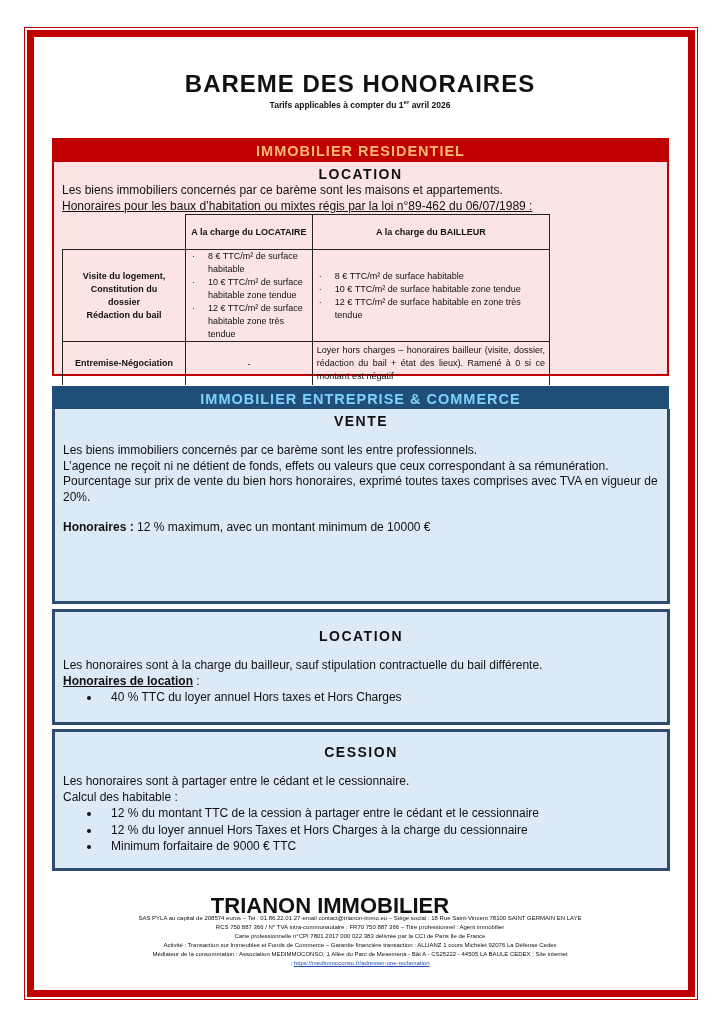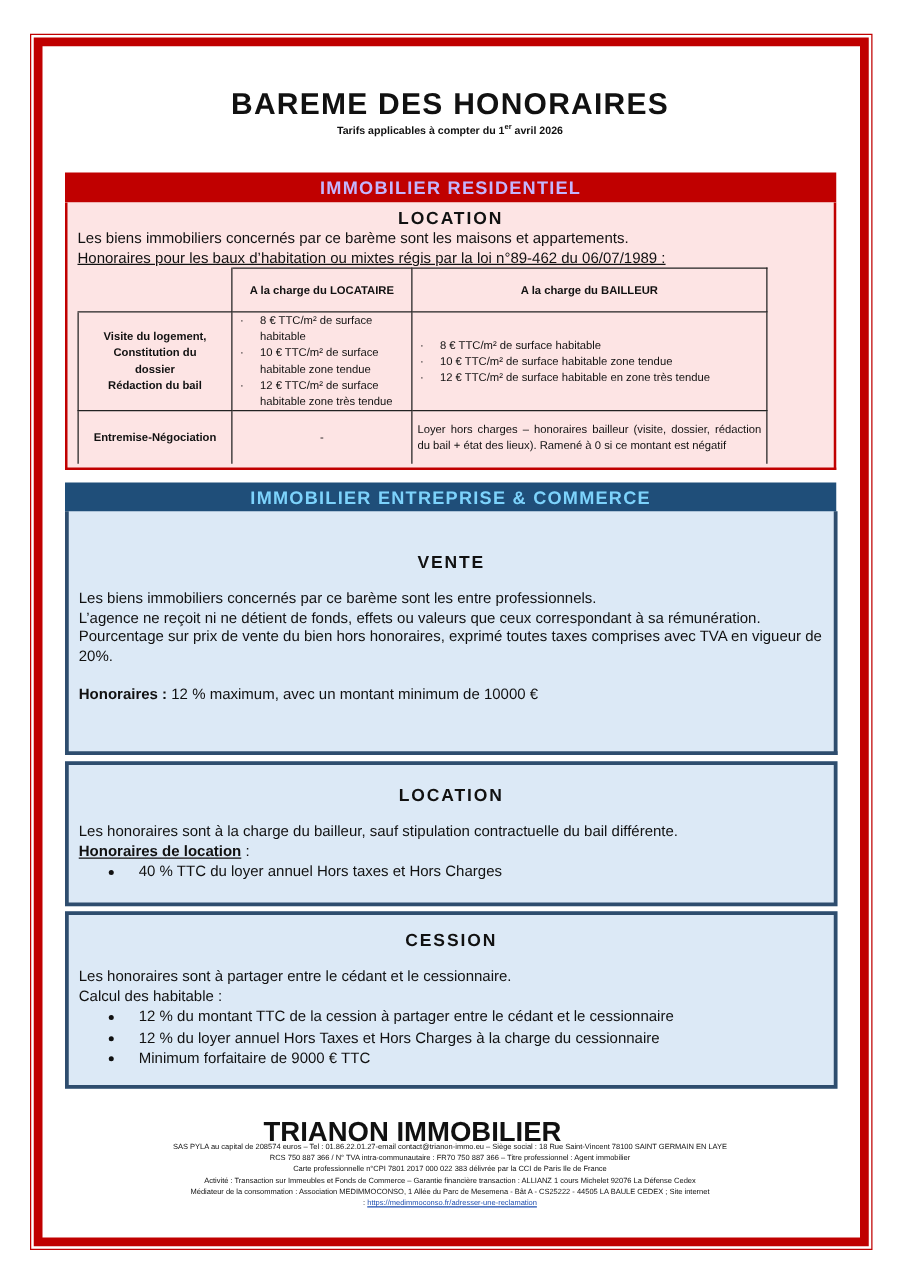--- a/index.html
+++ b/index.html
@@ -13,29 +13,29 @@
                  border: 7px solid #c00000; box-sizing: border-box; }
 
   .title { position: absolute; left: 0; width: 720px; top: 70px; text-align: center;
            font-size: 24px; font-weight: bold; letter-spacing: 1px; color: #111; }
   .subtitle { position: absolute; left: 0; width: 720px; top: 99px; text-align: center;
               font-size: 8.5px; font-weight: bold; }
   .subtitle sup { font-size: 6px; }
 
   
   .res { position: absolute; left: 52px; top: 138px; width: 617px; height: 238px; }
-  .res-head { height: 24px; background: #c00000; color: #c4b5fd; font-weight: bold; font-size: 14.5px;
+  .res-head { height: 24px; background: #c00000; color: #fdba74; font-weight: bold; font-size: 14.5px;
               letter-spacing: 1px; text-align: center; line-height: 26px; }
   .res-body { position: absolute; left: 0; top: 24px; width: 617px; height: 214px;
               background: #fde4e4; border: 2px solid #c00000; border-top: none; box-sizing: border-box; }
   .res-sub { text-align: center; font-weight: bold; font-size: 14px; letter-spacing: 1.5px; margin-top: 4px; }
   .res-line { font-size: 12px; padding-left: 8px; line-height: 16px; }
   .u { text-decoration: underline; }
 
-  table.res-table { position: absolute; left: 8px; top: 52px; width: 552px; border-collapse: collapse;
+  table.res-table { position: absolute; left: 8px; top: 52px; width: 488px; border-collapse: collapse;
                     font-size: 9px; }
   .res-table td, .res-table th { border: 1px solid #222; vertical-align: middle; padding: 0 4px; }
   .res-table th { font-weight: bold; font-size: 9px; height: 34px; }
   .res-table th.blank { border-top: none; border-left: none; }
   .res-table td.label { font-weight: bold; text-align: center; width: 114px; line-height: 13px; }
   .res-table td.cell ul { list-style: none; margin: 0; padding: 0; }
   .res-table td.cell li { position: relative; padding-left: 18px; line-height: 13px; }
   .res-table td.cell li::before { content: "·"; position: absolute; left: 2px; }
   .res-table td.center { text-align: center; }
   .res-table td.just { text-align: justify; line-height: 13px; padding: 2px 4px; }
@@ -115,21 +115,21 @@
         <td class="just">Loyer hors charges – honoraires bailleur (visite, dossier, rédaction du bail + état des lieux). Ramené à 0 si ce montant est négatif</td>
       </tr>
     </tbody>
       </table>
   </div>
 </div>
 
 <div class="ent-head">IMMOBILIER ENTREPRISE &amp; COMMERCE</div>
 
 <div class="box vente">
-  <div class="box-title" style="margin-top:32px;margin-bottom:14px">VENTE</div>
+  <div class="box-title" style="margin-top:4px;margin-bottom:14px">VENTE</div>
   <p>Les biens immobiliers concernés par ce barème sont les entre professionnels.</p>
   <p>L’agence ne reçoit ni ne détient de fonds, effets ou valeurs que ceux correspondant à sa rémunération.</p>
   <p>Pourcentage sur prix de vente du bien hors honoraires, exprimé toutes taxes comprises avec TVA en vigueur de 20%.</p>
   <p style="margin-top:15px"><b>Honoraires :</b><span> 12 % maximum, avec un montant minimum de 10000 €</span></p>
 </div>
 
 <div class="box loc">
   <div class="box-title" style="margin-top:16px;margin-bottom:14px">LOCATION</div>
   <p>Les honoraires sont à la charge du bailleur, sauf stipulation contractuelle du bail différente.</p>
   <p><b class="u">Honoraires de location</b><span> :</span></p>

